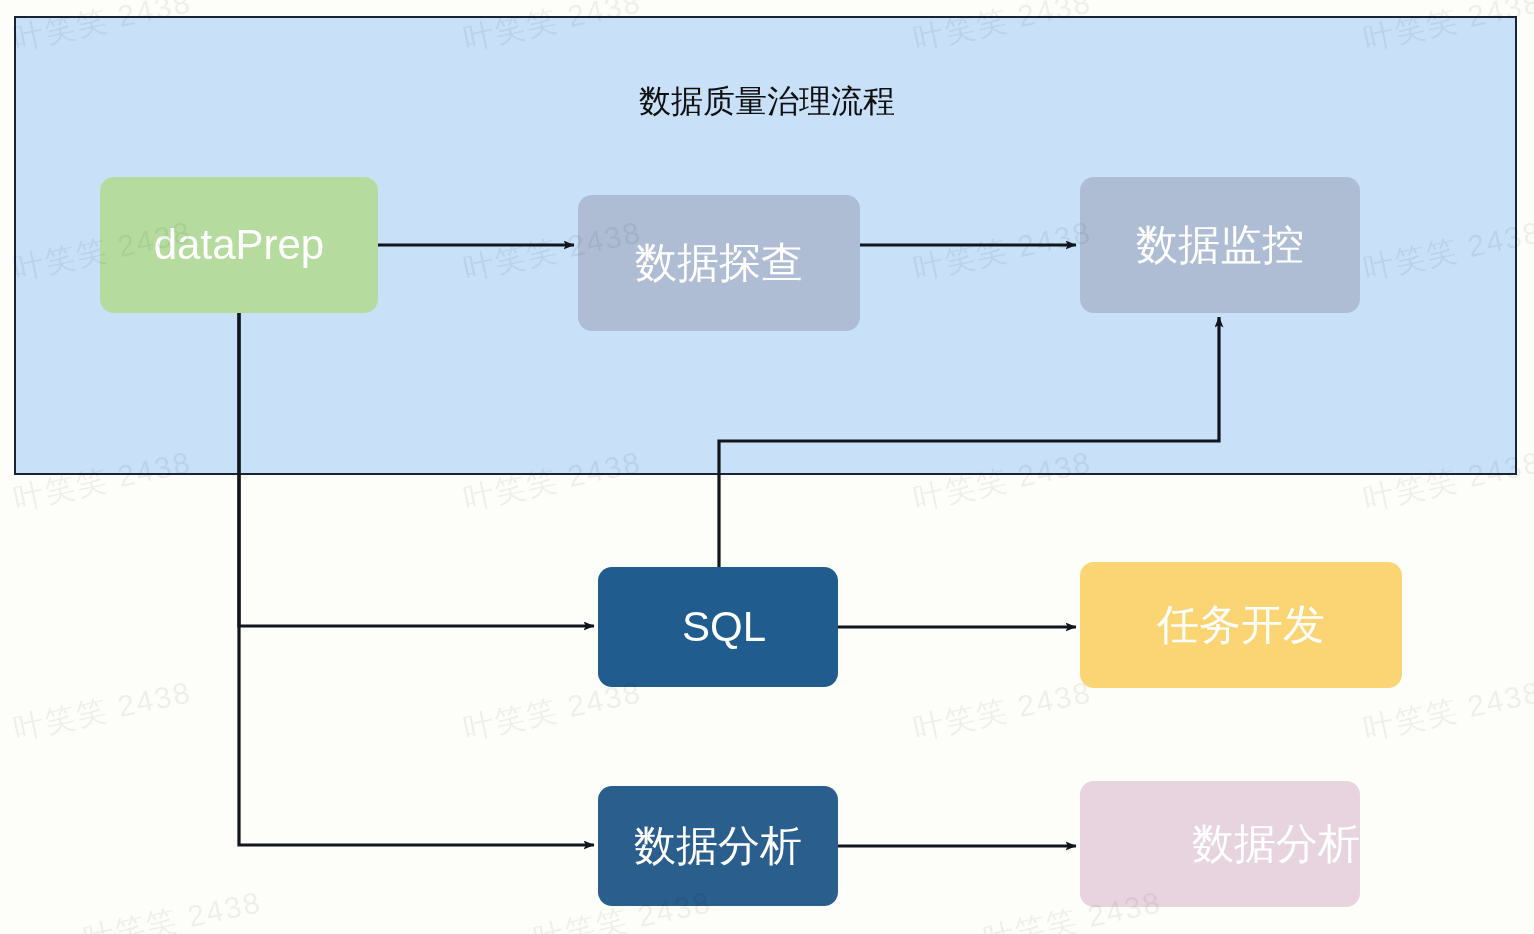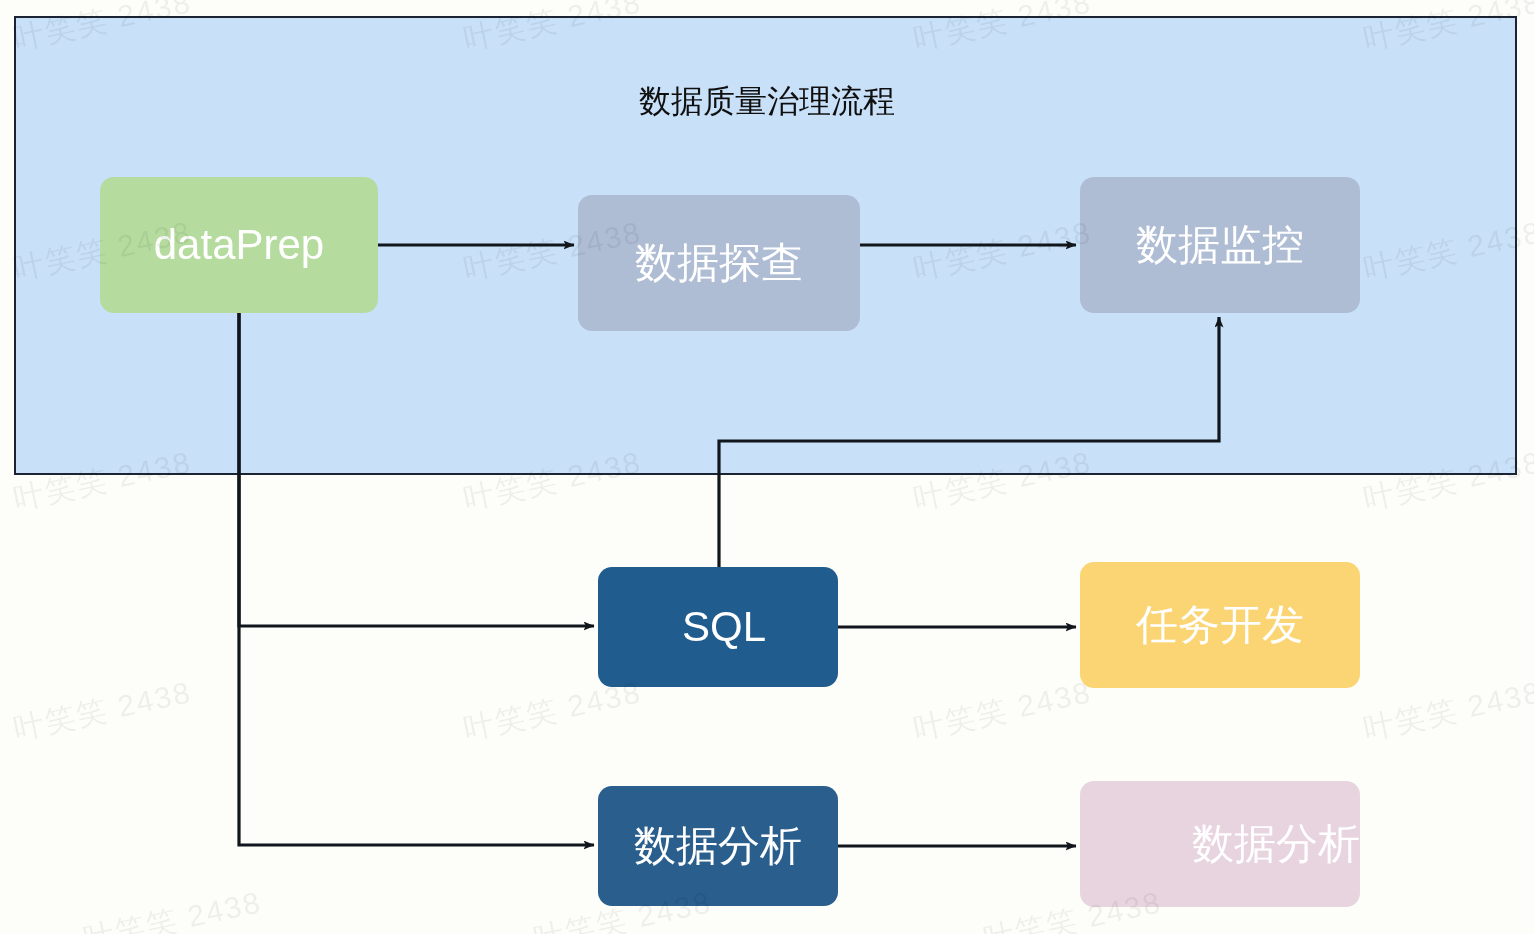--- a/index.html
+++ b/index.html
@@ -78,21 +78,21 @@
     box-sizing: border-box;
     text-align: center;
     line-height: 1.1;
   }
   .node-label { pointer-events: none; }
 
   #node-dataprep   { left: 100px; top: 177px; width: 278px; height: 136px; background: #b5dc9e; font-size: 42px; }
   #node-explore    { left: 578px; top: 195px; width: 282px; height: 136px; background: #aebcd4; font-size: 42px; }
   #node-monitor    { left: 1080px; top: 177px; width: 280px; height: 136px; background: #aebcd4; font-size: 42px; }
   #node-sql        { left: 598px; top: 567px; width: 240px; height: 120px; background: #215c8f; font-size: 42px; }
-  #node-taskdev    { left: 1080px; top: 562px; width: 280px; height: 126px; background: #fbd574; font-size: 42px; }
+  #node-taskdev    { left: 1080px; top: 562px; width: 322px; height: 126px; background: #fbd574; font-size: 42px; }
   #node-export     { left: 598px; top: 786px; width: 240px; height: 120px; background: #2a5e8c; font-size: 42px; }
   #node-analysis   { left: 1080px; top: 781px; width: 280px; height: 126px; background: #e8d4de; font-size: 42px; justify-content: flex-end; }
 </style>
 </head>
 <body>
 
 <div id="canvas" style="background: rgb(253, 253, 250);">
 
   <div id="group-container" style="background: rgb(200, 224, 248); border-color: rgb(27, 36, 50);"></div>
 

